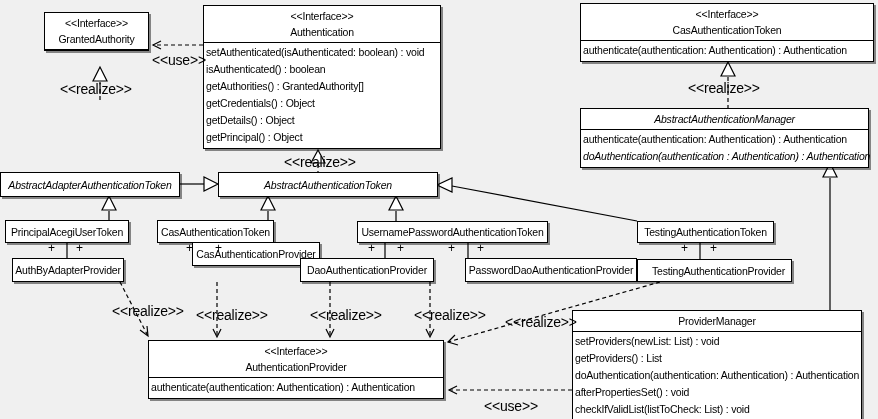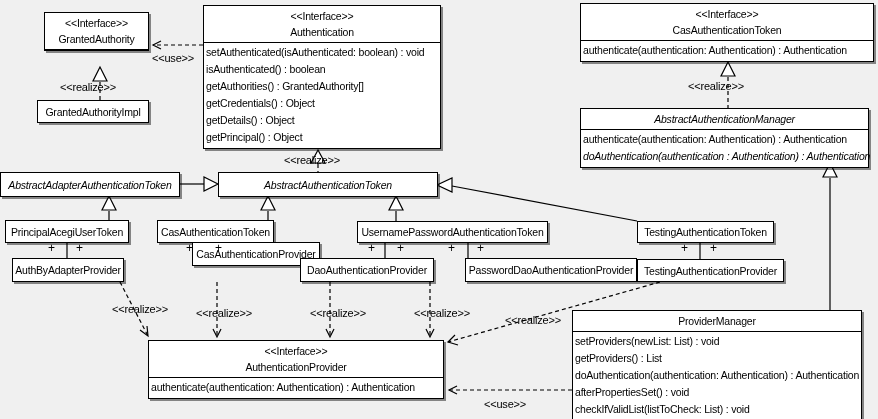--- a/index.html
+++ b/index.html
@@ -10,21 +10,21 @@
              box-shadow:2px 2px 0 rgba(0,0,0,0.45);z-index:2;font-size:10.5px;letter-spacing:-0.2px;}
   .uml-class .hd{border-bottom:1px solid #000;text-align:center;padding:2px 2px;}
   .uml-class .stereo{font-size:10.5px;line-height:16px;}
   .uml-class .cname{font-size:10.5px;line-height:16px;}
   .uml-class.abstract .cname{font-style:italic;}
   .uml-class .methods{padding:1px 0 2px 2px;}
   .uml-class .m{line-height:17px;white-space:nowrap;}
   .uml-class .m.it{font-style:italic;}
   .single{display:flex;align-items:center;justify-content:center;text-align:center;
           white-space:nowrap;}
-  .edge-label{position:absolute;z-index:3;font-size:11px;letter-spacing:-0.2px;white-space:nowrap;}
+  .edge-label{position:absolute;z-index:3;font-size:14px;letter-spacing:-0.2px;white-space:nowrap;}
   .plus{position:absolute;z-index:3;font-size:12px;line-height:12px;}
 </style>
 </head>
 <body>
 
 <div id="page">
 
   <svg class="connectors" width="878" height="419" viewBox="0 0 878 419" stroke="#000" stroke-width="1.2" fill="none">
 
     <g>
@@ -120,23 +120,20 @@
     </g>
   </svg>
 
   <div class="uml-class" style="left:44px;top:12px;width:103px;">
     <div class="hd">
       <div class="stereo">&lt;&lt;Interface&gt;&gt;</div>
       <div class="cname">GrantedAuthority</div>
     </div>
   </div>
 
-  <div class="uml-class single" style="left:37px;top:100px;width:110px;height:21px;">
-    <span class="cname">GrantedAuthorityImpl</span>
-  </div>
 
   <div class="uml-class" style="left:203px;top:5px;width:236px;">
     <div class="hd">
       <div class="stereo">&lt;&lt;Interface&gt;&gt;</div>
       <div class="cname">Authentication</div>
     </div>
     <div class="methods">
       <div class="m">setAuthenticated(isAuthenticated: boolean) : void</div>
       <div class="m">isAuthenticated() : boolean</div>
       <div class="m">getAuthorities() : GrantedAuthority[]</div>
@@ -192,21 +189,21 @@
   </div>
   <div class="uml-class single" style="left:148px;top:242px;width:126px;height:22px;margin-left:44px;">
     <span class="cname">CasAuthenticationProvider</span>
   </div>
   <div class="uml-class single" style="left:300px;top:258px;width:132px;height:22px;">
     <span class="cname">DaoAuthenticationProvider</span>
   </div>
   <div class="uml-class single" style="left:437px;top:258px;width:170px;height:22px;margin-left:28px;">
     <span class="cname">PasswordDaoAuthenticationProvider</span>
   </div>
-  <div class="uml-class single" style="left:637px;top:259px;width:145px;height:21px;">
+  <div class="uml-class single" style="left:637px;top:259px;width:145px;height:21px;padding-left:8px;">
     <span class="cname">TestingAuthenticationProvider</span>
   </div>
 
   <div class="uml-class" style="left:148px;top:340px;width:294px;">
     <div class="hd">
       <div class="stereo">&lt;&lt;Interface&gt;&gt;</div>
       <div class="cname">AuthenticationProvider</div>
     </div>
     <div class="methods">
       <div class="m">authenticate(authentication: Authentication) : Authentication</div>

